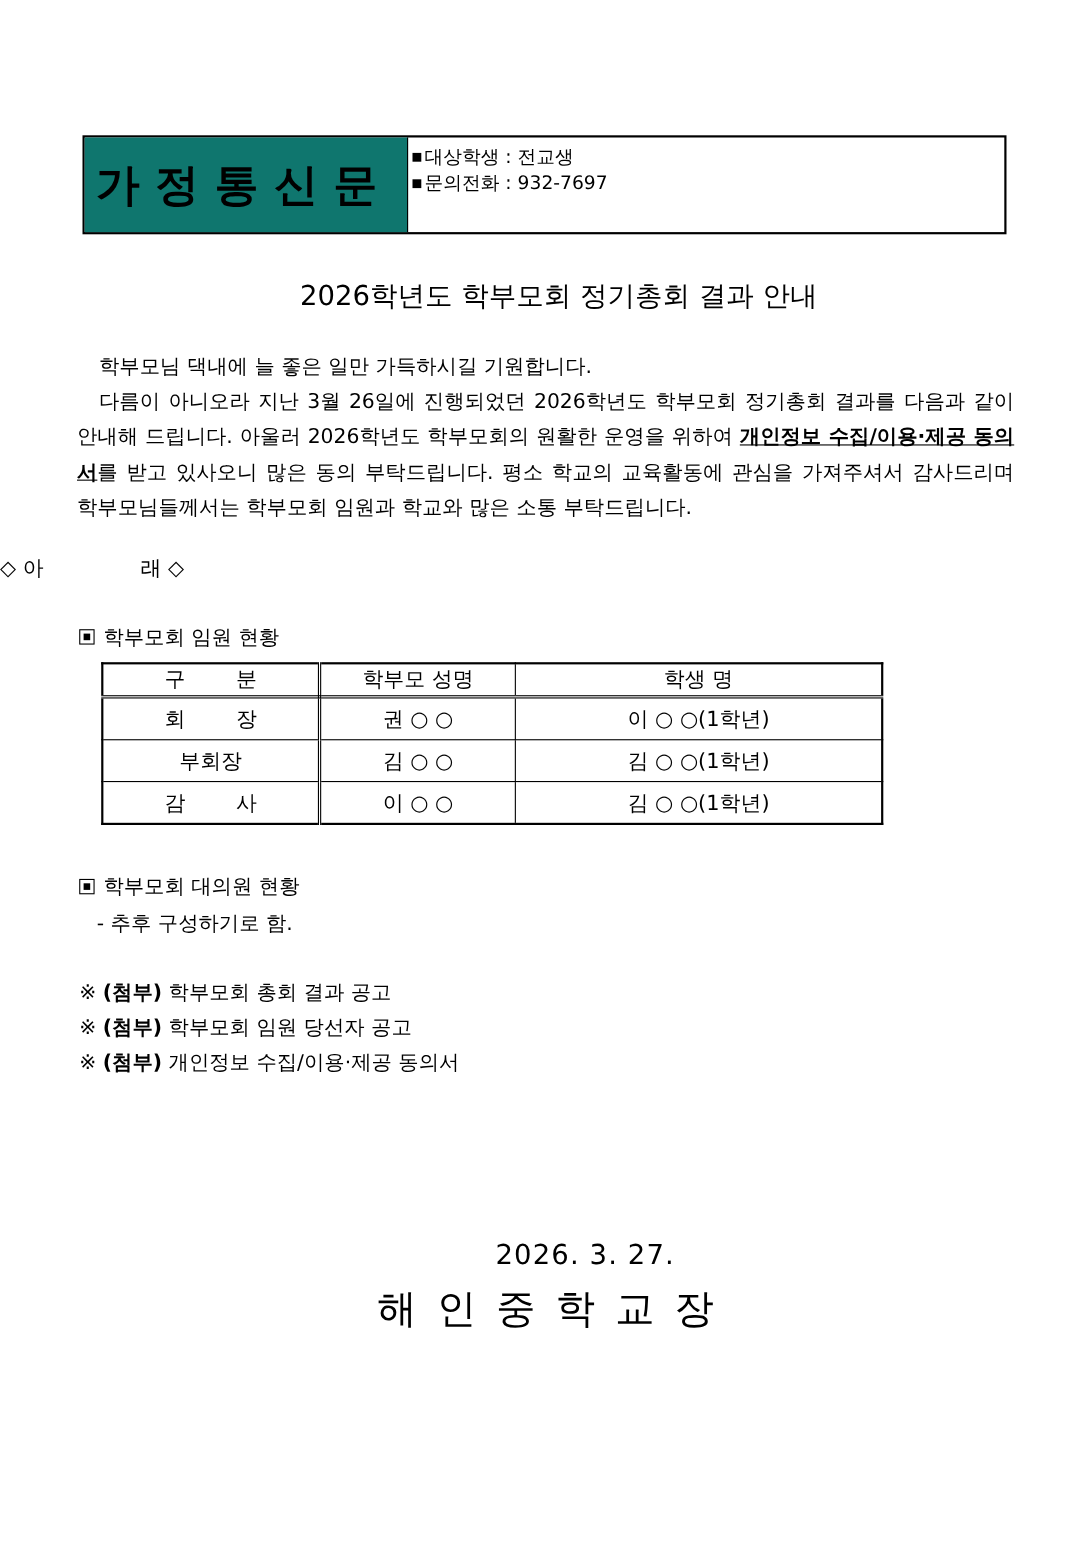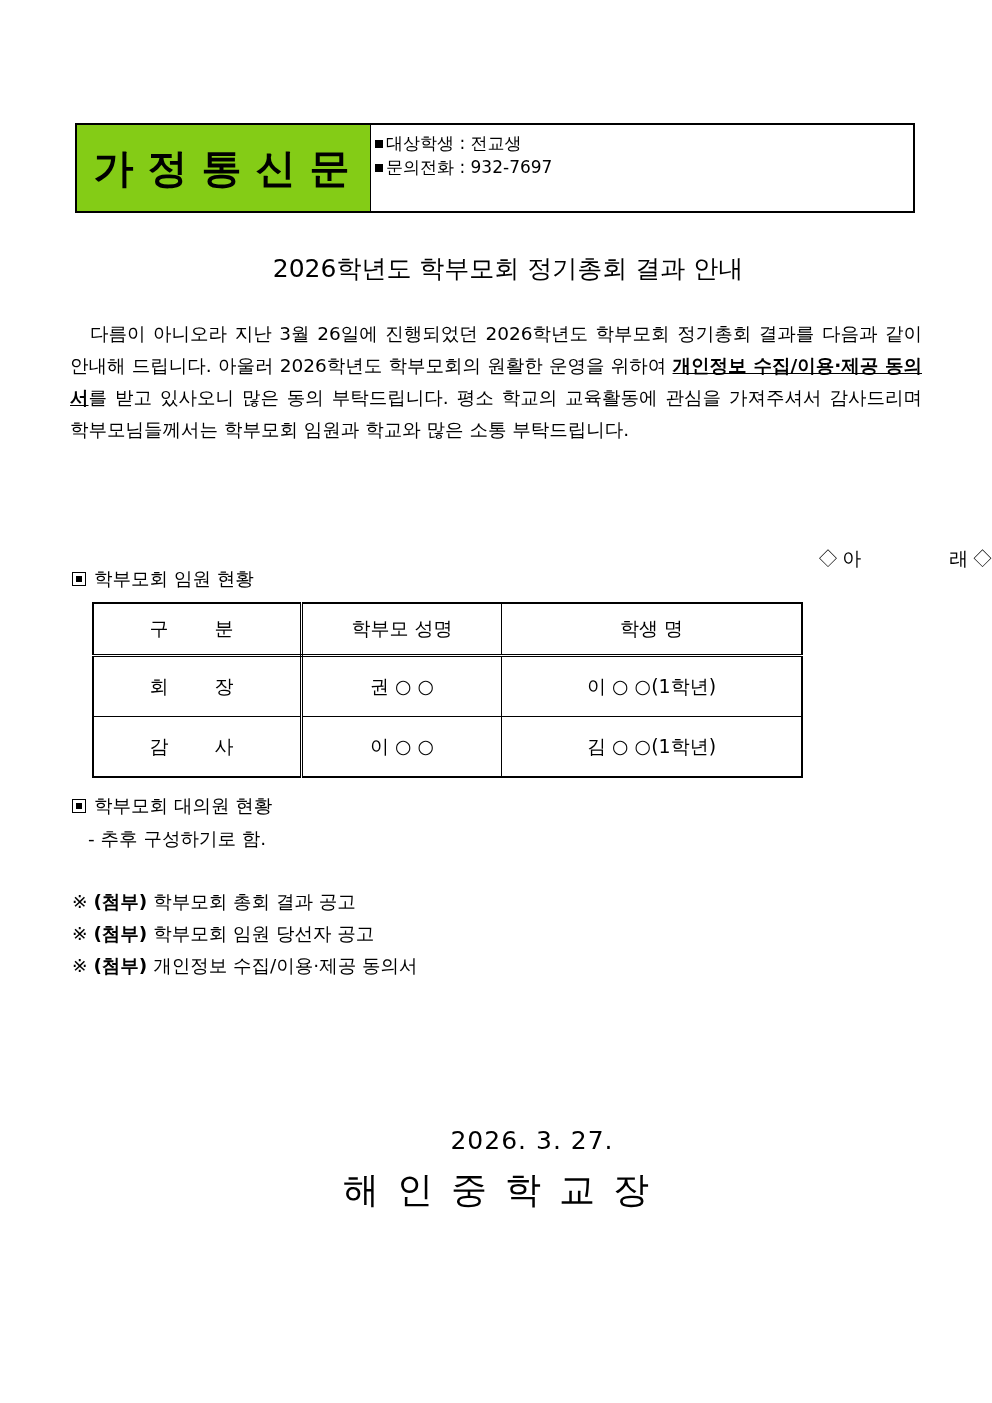--- a/index.html
+++ b/index.html
@@ -10,48 +10,48 @@
     .header {
       position: absolute; left: 75px; top: 123px; width: 840px; height: 90px;
       border: 2px solid #000; display: flex; box-sizing: border-box;
     }
     .hdr-left { width: 285px; border-right: 1px solid #000; position: relative; }
     .logo-row { position: absolute; left: 14px; top: 8px; display: flex; align-items: center; }
     .logo-mark { width: 62px; height: 50px; }
     .school-name { font-size: 33px; font-weight: bold; letter-spacing: -1px; margin-left: 2px; }
     .address { position: absolute; left: 8px; top: 64px; font-size: 15px; letter-spacing: -1px; font-family: "DejaVu Serif", serif; }
     .hdr-mid {
-      width: 293px; background: #84cc16; border-right: 1px solid #000;
-      display: flex; align-items: center; justify-content: center;
+      width: 293px; background: #0f766e; border-right: 1px solid #000;
+      display: flex; align-items: center; justify-content: flex-start;
     }
     .title-big { font-size: 40px; font-weight: bold; letter-spacing: 14px; padding-left: 10px; }
     .hdr-right { flex: 1; padding: 6px 0 0 4px; font-size: 17px; line-height: 24px; }
     .hdr-right .row { white-space: nowrap; }
     .bullet-sq { display: inline-block; width: 8px; height: 8px; background: #000; margin-right: 3px; vertical-align: middle; }
 
     .doc-title { position: absolute; top: 252px; left: 12px; width: 992px; text-align: center; font-size: 25px; }
 
     .body-text { position: absolute; left: 70px; top: 318px; width: 852px; font-size: 18.5px; line-height: 32px; }
     .body-text p { margin: 0; text-align: justify; }
     .body-text .indent { text-indent: 20px; }
     .u { text-decoration: underline; font-weight: bold; }
 
-    .notice { position: absolute; top: 546px; left: 0; width: 992px; text-align: right; font-size: 19px; word-spacing: 0; font-family: Liberation Serif, serif; }
+    .notice { position: absolute; top: 504px; left: 0; width: 992px; text-align: left; font-size: 19px; word-spacing: 0; }
     .notice .gap { display: inline-block; width: 88px; }
 
     .section { position: absolute; left: 72px; font-size: 18.5px; }
     .sq-box { display: inline-block; width: 14px; height: 14px; border: 1.5px solid #000; box-sizing: border-box; position: relative; vertical-align: -1px; margin-right: 8px; }
     .sq-box::after { content: ""; position: absolute; left: 3px; top: 3px; width: 6px; height: 6px; background: #000; }
 
     table.officers {
       position: absolute; left: 92px; top: 602px; width: 711px;
       border-collapse: collapse; border: 2px solid #000; font-size: 19px;
     }
     table.officers td, table.officers th {
-      border: 1px solid #000; height: 37px; text-align: center; font-weight: normal; padding: 11px;
+      border: 1px solid #000; height: 37px; text-align: center; font-weight: normal; padding: 0;
     }
     table.officers tr.head th { height: 28px; border-bottom: 3px double #000; }
     table.officers .c1 { width: 175px; border-right: 3px double #000; }
     table.officers .c2 { width: 176px; }
     .spread { letter-spacing: 20px; padding-left: 20px !important; }
 
     .sub-line { position: absolute; left: 88px; top: 826px; font-size: 18.5px; }
     .attach { position: absolute; left: 72px; font-size: 18.5px; }
     .attach b { font-weight: bold; }
 
@@ -71,20 +71,21 @@
     </div>
     <div class="row">
       <span class="bullet-sq"></span><span>문의전화</span> : <span>932-7697</span>
     </div>
   </div>
 </div>
 
 <div class="doc-title">2026학년도 학부모회 정기총회 결과 안내</div>
 
 <div class="body-text">
+  <p class="indent">학부모님 댁내에 늘 좋은 일만 가득하시길 기원합니다.</p>
   <p class="indent"><span>다름이 아니오라 지난 3월 26일에 진행되었던 2026학년도 학부모회 정기총회 결과를 다음과 같이 안내해 드립니다. 아울러 2026학년도 학부모회의 원활한 운영을 위하여 </span><span class="u">개인정보 수집/이용·제공 동의서</span><span>를 받고 있사오니 많은 동의 부탁드립니다. 평소 학교의 교육활동에 관심을 가져주셔서 감사드리며 학부모님들께서는 학부모회 임원과 학교와 많은 소통 부탁드립니다.</span></p>
 </div>
 
 <div class="notice">
   <span>◇ 아</span><span class="gap"></span><span>래 ◇</span>
 </div>
 
 <div class="section" style="top:566px;">
   <span class="sq-box"></span><span>학부모회 임원 현황</span>
 </div>
@@ -93,20 +94,25 @@
   <tbody>
       <tr class="head">
     <th class="c1 spread">구 분</th>
     <th class="c2">학부모 성명</th>
     <th>학생 명</th>
   </tr>
   <tr>
     <td class="c1 spread">회 장</td>
     <td class="c2">권 ○ ○</td>
     <td>이 ○ ○(1학년)</td>
+  </tr>
+  <tr>
+    <td class="c1">부회장</td>
+    <td class="c2">김 ○ ○</td>
+    <td>김 ○ ○(1학년)</td>
   </tr>
   <tr>
     <td class="c1 spread">감 사</td>
     <td class="c2">이 ○ ○</td>
     <td>김 ○ ○(1학년)</td>
   </tr>
 </tbody>
   </table>
 
 <div class="section" style="top:793px;">

